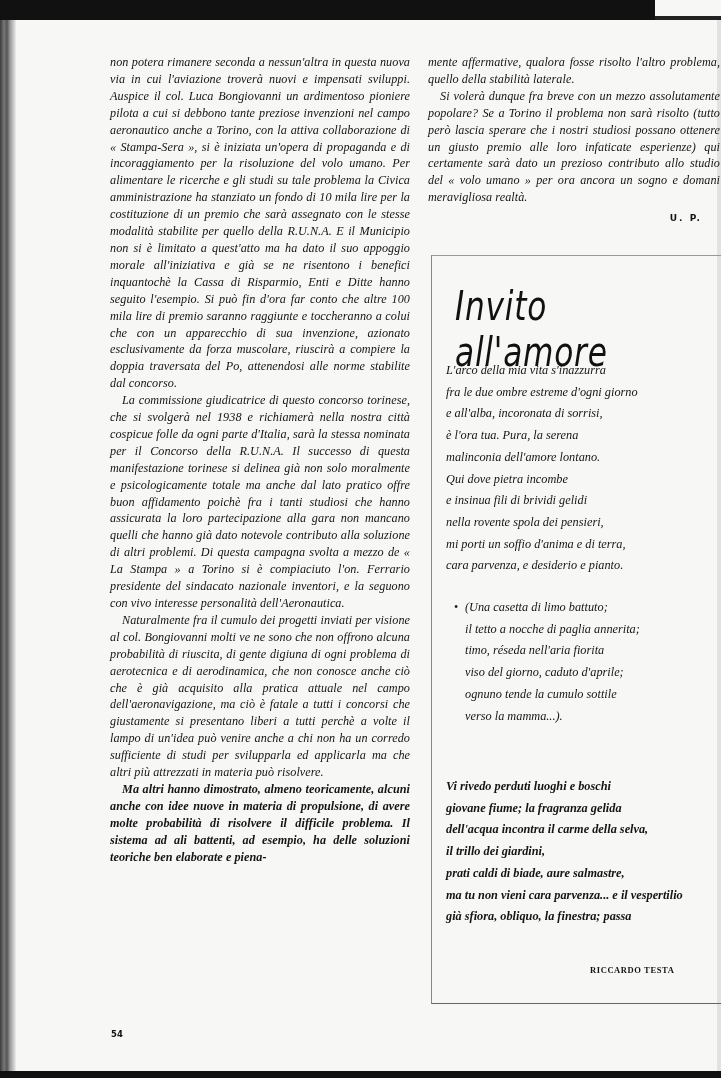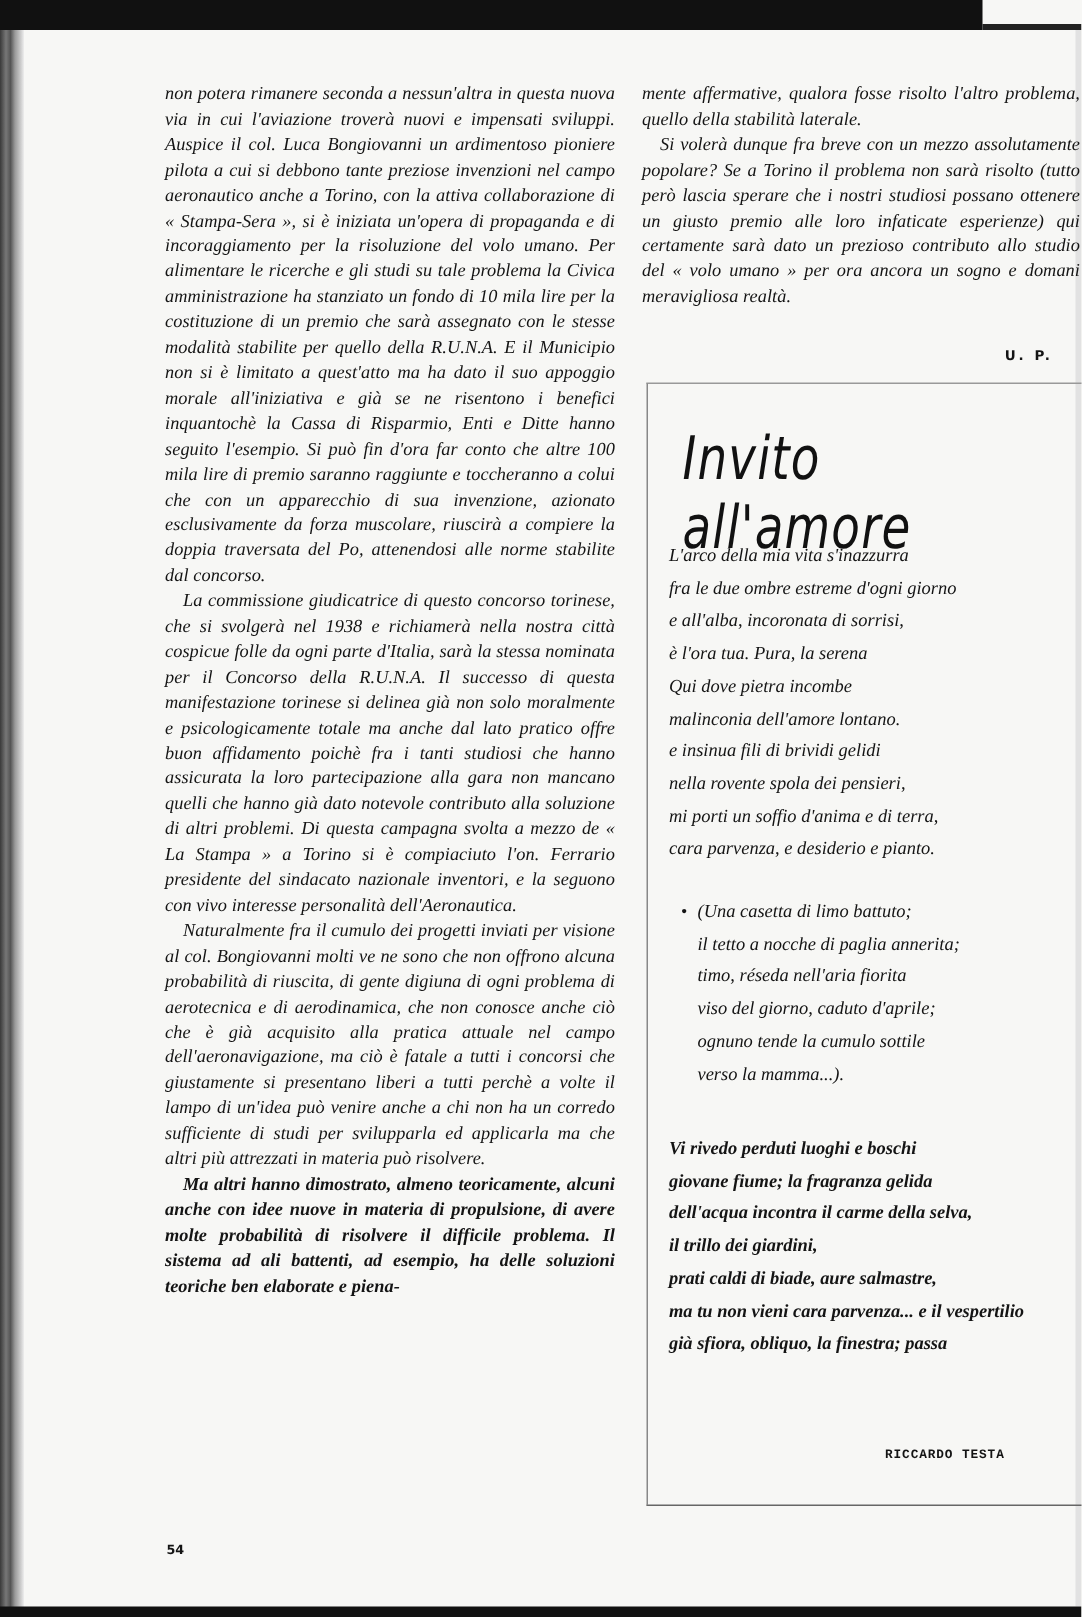--- a/index.html
+++ b/index.html
@@ -25,21 +25,21 @@
       text-align: justify;
       letter-spacing: 0.05px;
     }
     .col-left { left: 110px; top: 54px; width: 300px; }
     .col-right { left: 428px; top: 54px; width: 292px; }
     .col p { margin: 0; text-indent: 0; }
     .col p.indent { text-indent: 12px; }
     .col p.bolder { font-weight: bold; }
 
     .initials { text-align: right; font-style: normal; font-weight: bold; font-family: "DejaVu Sans", sans-serif;
-      font-size: 9px; letter-spacing: 2px; margin-top: 24px; padding-right: 18px; }
+      font-size: 9px; letter-spacing: 2px; margin-top: 4px; padding-right: 18px; }
 
     .poem-box {
       position: absolute; left: 431px; top: 255px; width: 290px; height: 747px;
       border-left: 1px solid #888; border-top: 1px solid #999; border-bottom: 1px solid #666;
     }
     .poem-title {
       position: absolute; left: 455px; top: 283px;
       font-family: "DejaVu Sans", sans-serif; font-weight: 200; font-style: italic;
       font-size: 40px; letter-spacing: 1px; color: #111;
       transform: scaleX(0.78); transform-origin: left;
@@ -47,22 +47,22 @@
     .stanza {
       position: absolute; left: 446px;
       font-style: italic; font-family: "Liberation Serif", "DejaVu Serif", serif;
       font-size: 12.3px; line-height: 21.7px;
     }
     .stanza div { white-space: nowrap; }
     .stanza-1 { top: 360px; }
     .stanza-2 { top: 597px; left: 446px; }
     .stanza-2 .bullet { position: absolute; left: 8px; top: 0; font-style: normal; font-size: 12px; }
     .stanza-2 .lines { padding-left: 19px; }
-    .stanza-3 { top: 755px; font-weight: bold; }
-    .author { position: absolute; left: 590px; top: 965px; font-family: Liberation Mono, monospace; font-weight: bold;
+    .stanza-3 { top: 776px; font-weight: bold; }
+    .author { position: absolute; left: 590px; top: 965px; font-family: Liberation Serif, serif; font-weight: bold;
       font-size: 8.5px; letter-spacing: 0.6px; }
 
     .page-number { position: absolute; left: 111px; top: 1029px; font-family: "DejaVu Sans", sans-serif;
       font-weight: bold; font-size: 8.5px; }
   </style>
 </head>
 <body>
 
 <div class="left-edge"></div>
 <div class="top-bar"></div>
@@ -84,22 +84,22 @@
 </div>
 
 <div class="poem-box"></div>
 <div class="poem-title">Invito all'amore</div>
 
 <div class="stanza stanza-1">
   <div>L'arco della mia vita s'inazzurra</div>
   <div>fra le due ombre estreme d'ogni giorno</div>
   <div>e all'alba, incoronata di sorrisi,</div>
   <div>è l'ora tua. Pura, la serena</div>
+  <div>malinconia dell'amore lontano.</div>
   <div>Qui dove pietra incombe</div>
-  <div>malinconia dell'amore lontano.</div>
   <div>e insinua fili di brividi gelidi</div>
   <div>nella rovente spola dei pensieri,</div>
   <div>mi porti un soffio d'anima e di terra,</div>
   <div>cara parvenza, e desiderio e pianto.</div>
 </div>
 
 <div class="stanza stanza-2">
   <span class="bullet">•</span>
   <div class="lines">
     <div>(Una casetta di limo battuto;</div>

